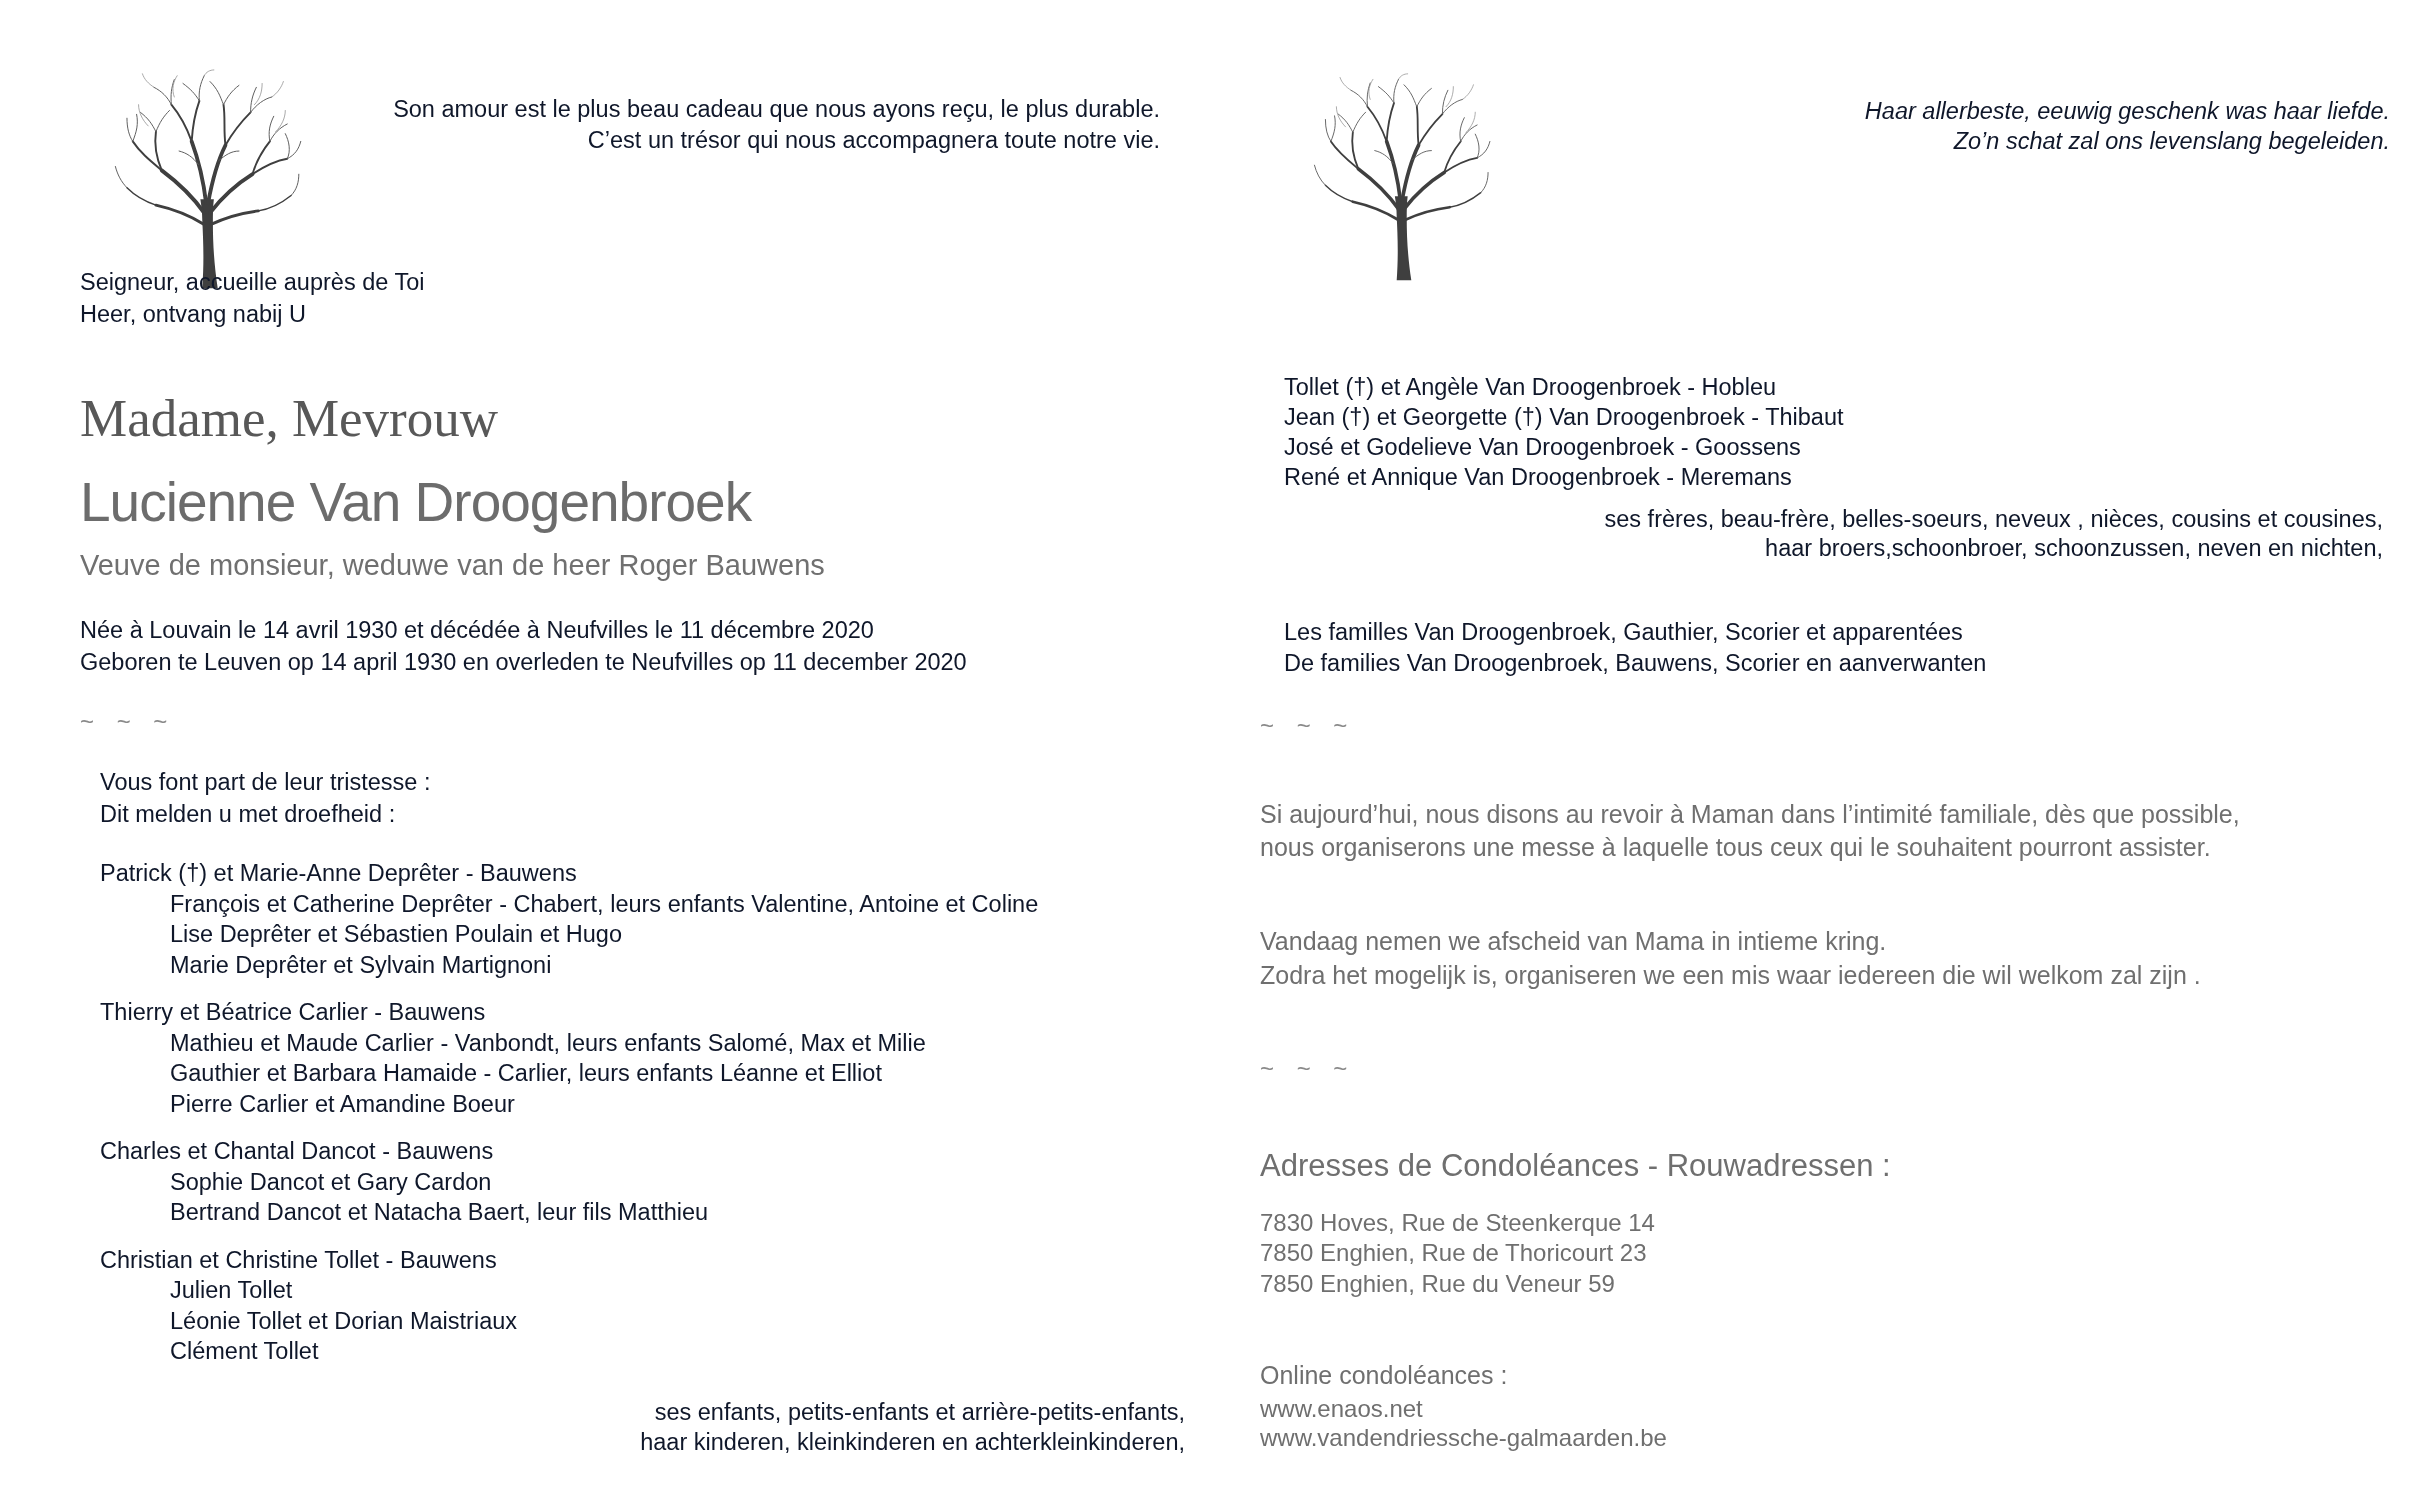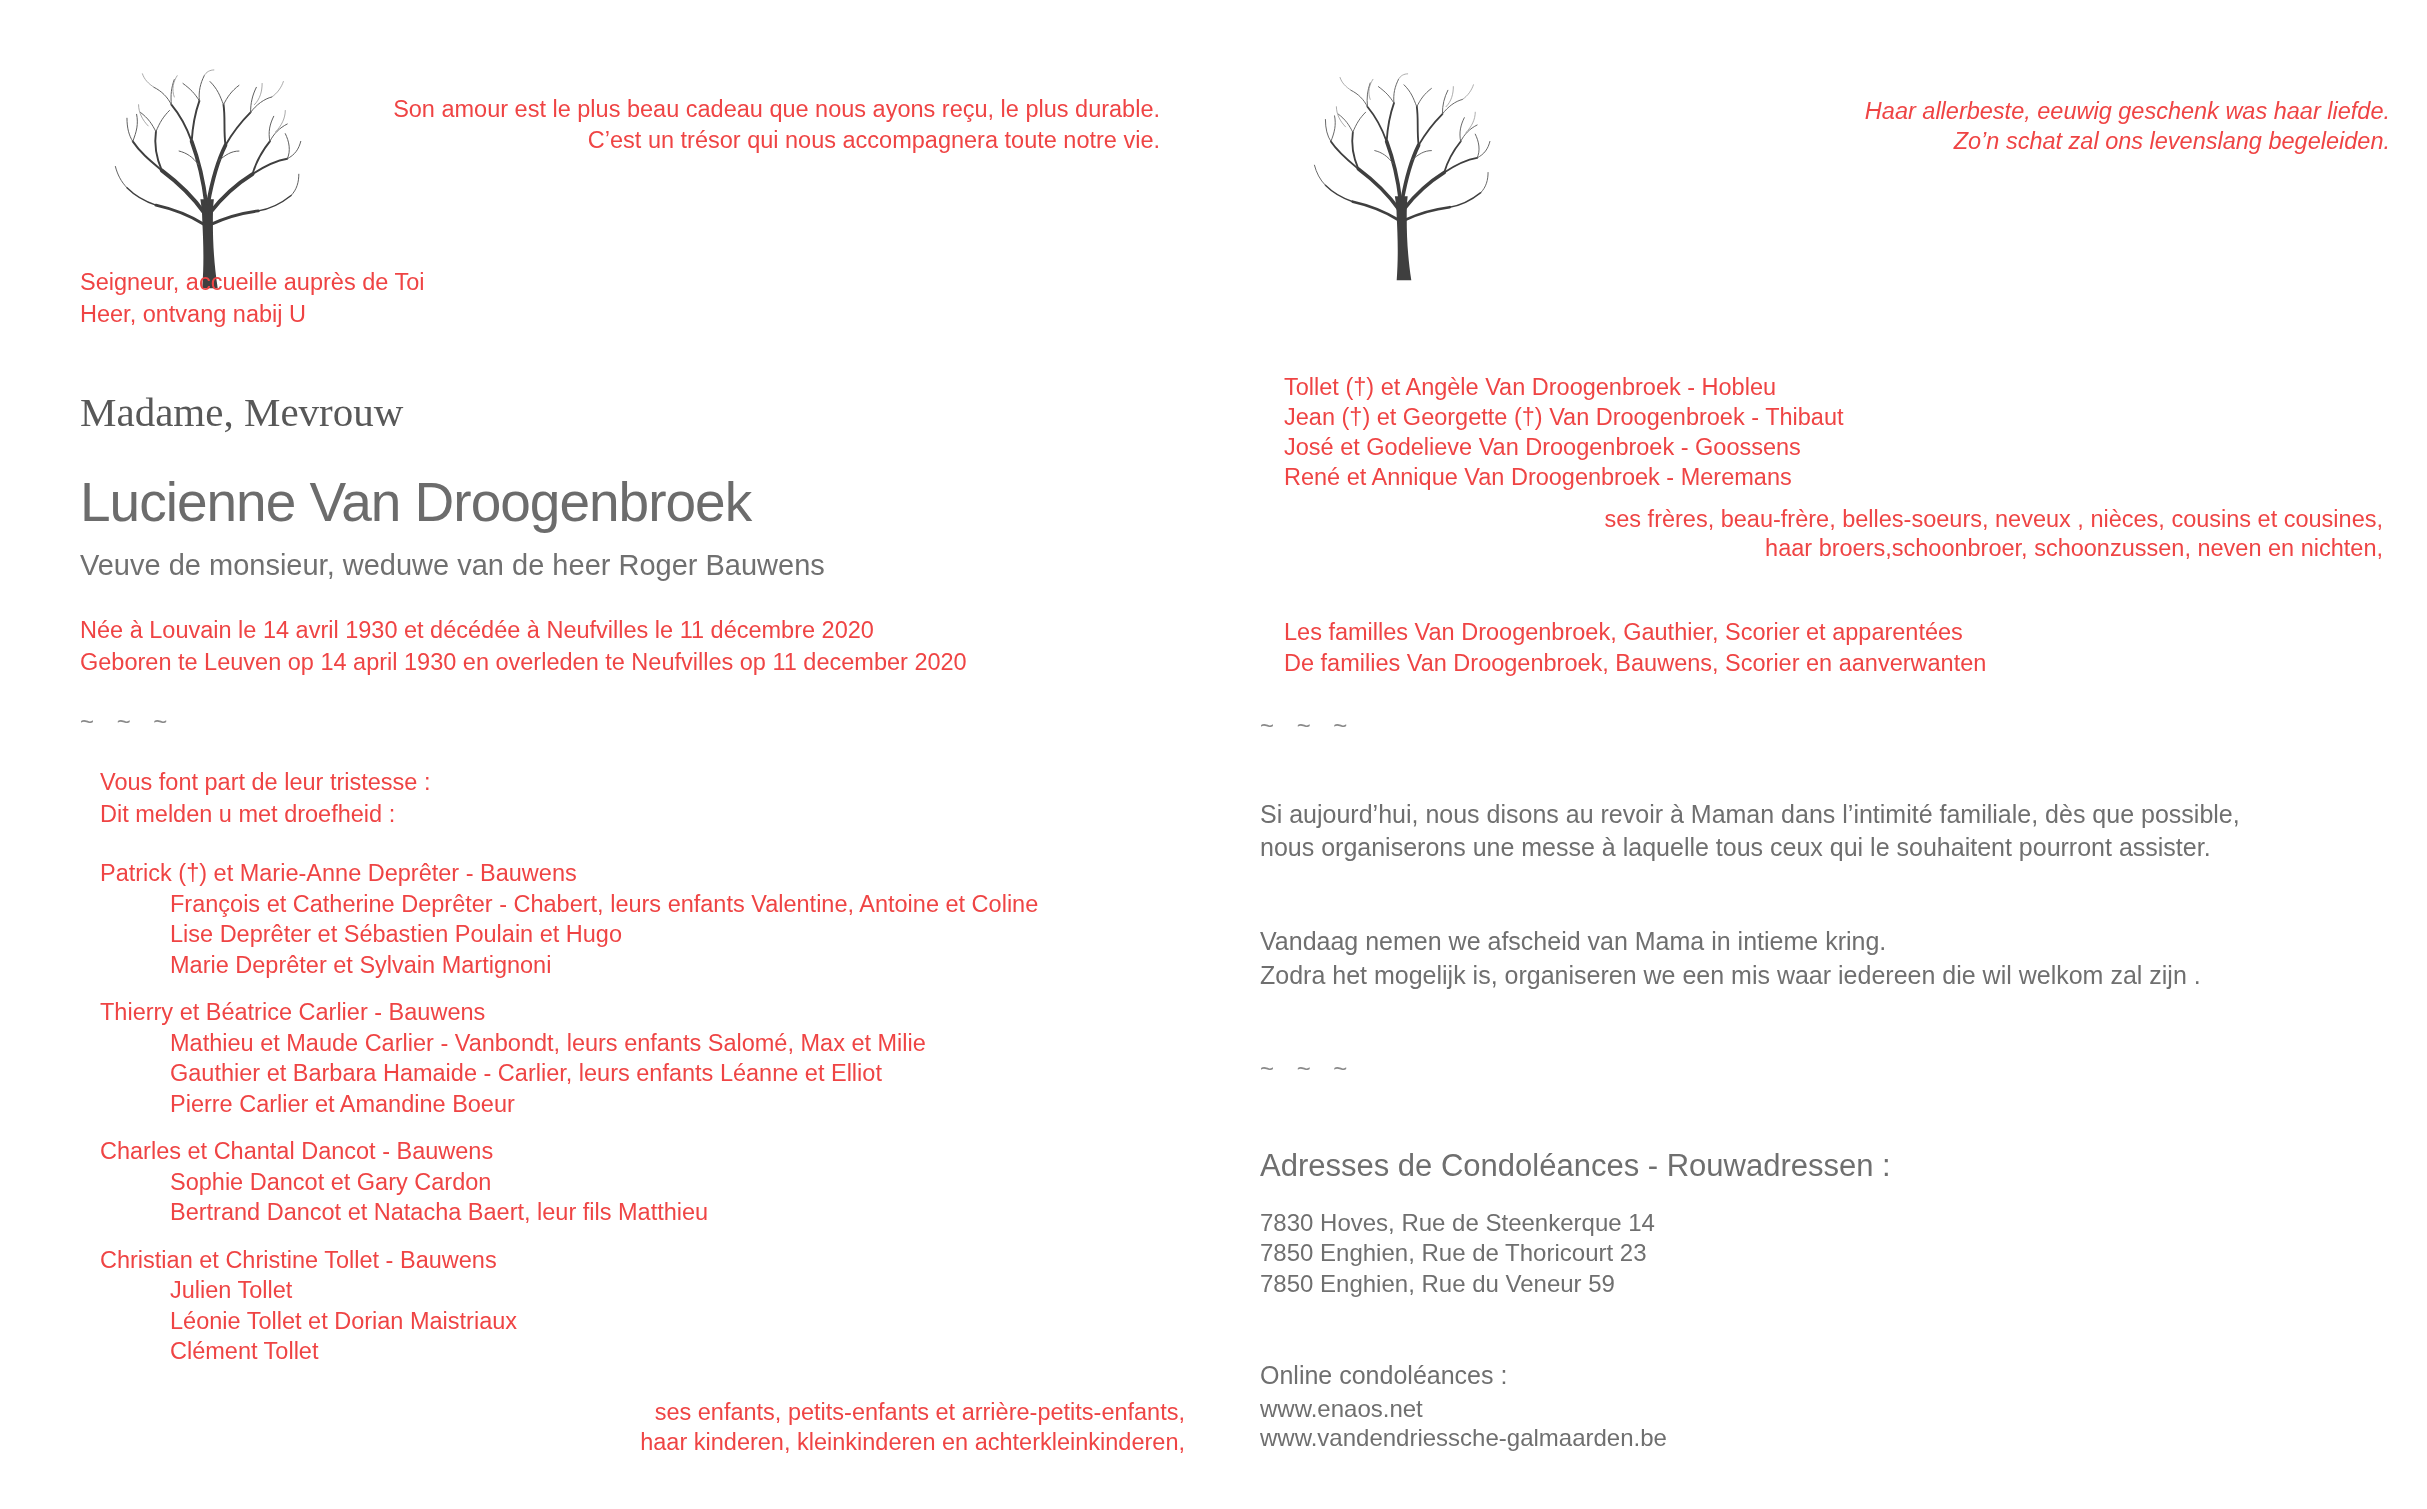--- a/index.html
+++ b/index.html
@@ -6,33 +6,33 @@
   .page{
     position:relative;
     width:2427px;height:1509px;
     background:#ffffff;
     overflow:hidden;
     font-family:"Liberation Sans", sans-serif;
     color:#6f6f6f;
   }
   .block{position:absolute;}
   .line{white-space:nowrap;}
-  .body-text{font-size:23.5px;line-height:30.5px;color:#ef4444;}
+  .body-text{font-size:23.5px;line-height:30.5px;color:#0f172a;}
   .t-right{text-align:right;}
   .t-center{text-align:left;}
 
   
   .tree{position:absolute;}
   #tree-left{left:95px;top:68px;width:230px;height:224px;}
   #tree-right{left:1291px;top:72px;width:226px;height:212px;}
 
   
   #quote-left{left:300px;top:94px;width:860px;line-height:31px;}
   #invocation{left:80px;top:266px;width:1115px;line-height:32px;}
-  #salutation{left:80px;top:388px;width:1115px;font-family:"Liberation Serif", serif;font-size:41px;color:#585858;}
+  #salutation{left:80px;top:388px;width:1115px;font-family:"Liberation Serif", serif;font-size:53px;color:#585858;}
   #deceased-name{left:80px;top:470px;width:1115px;font-size:55px;color:#6c6c6c;letter-spacing:-1px;}
   #deceased-subtitle{left:80px;top:549px;width:1115px;font-size:29px;color:#707070;}
   #dates{left:80px;top:615px;width:1115px;line-height:31.5px;}
   #separator-left{left:80px;top:708px;width:1115px;font-size:24px;word-spacing:16px;color:#8a8a8a;}
   #announcement{left:100px;top:766px;line-height:32px;}
   #family-list{left:100px;top:858px;}
   .family-group{margin-bottom:17px;}
   .family-group .child{padding-left:70px;}
   #closing-left{left:300px;top:1398px;width:885px;line-height:29.5px;}
 

